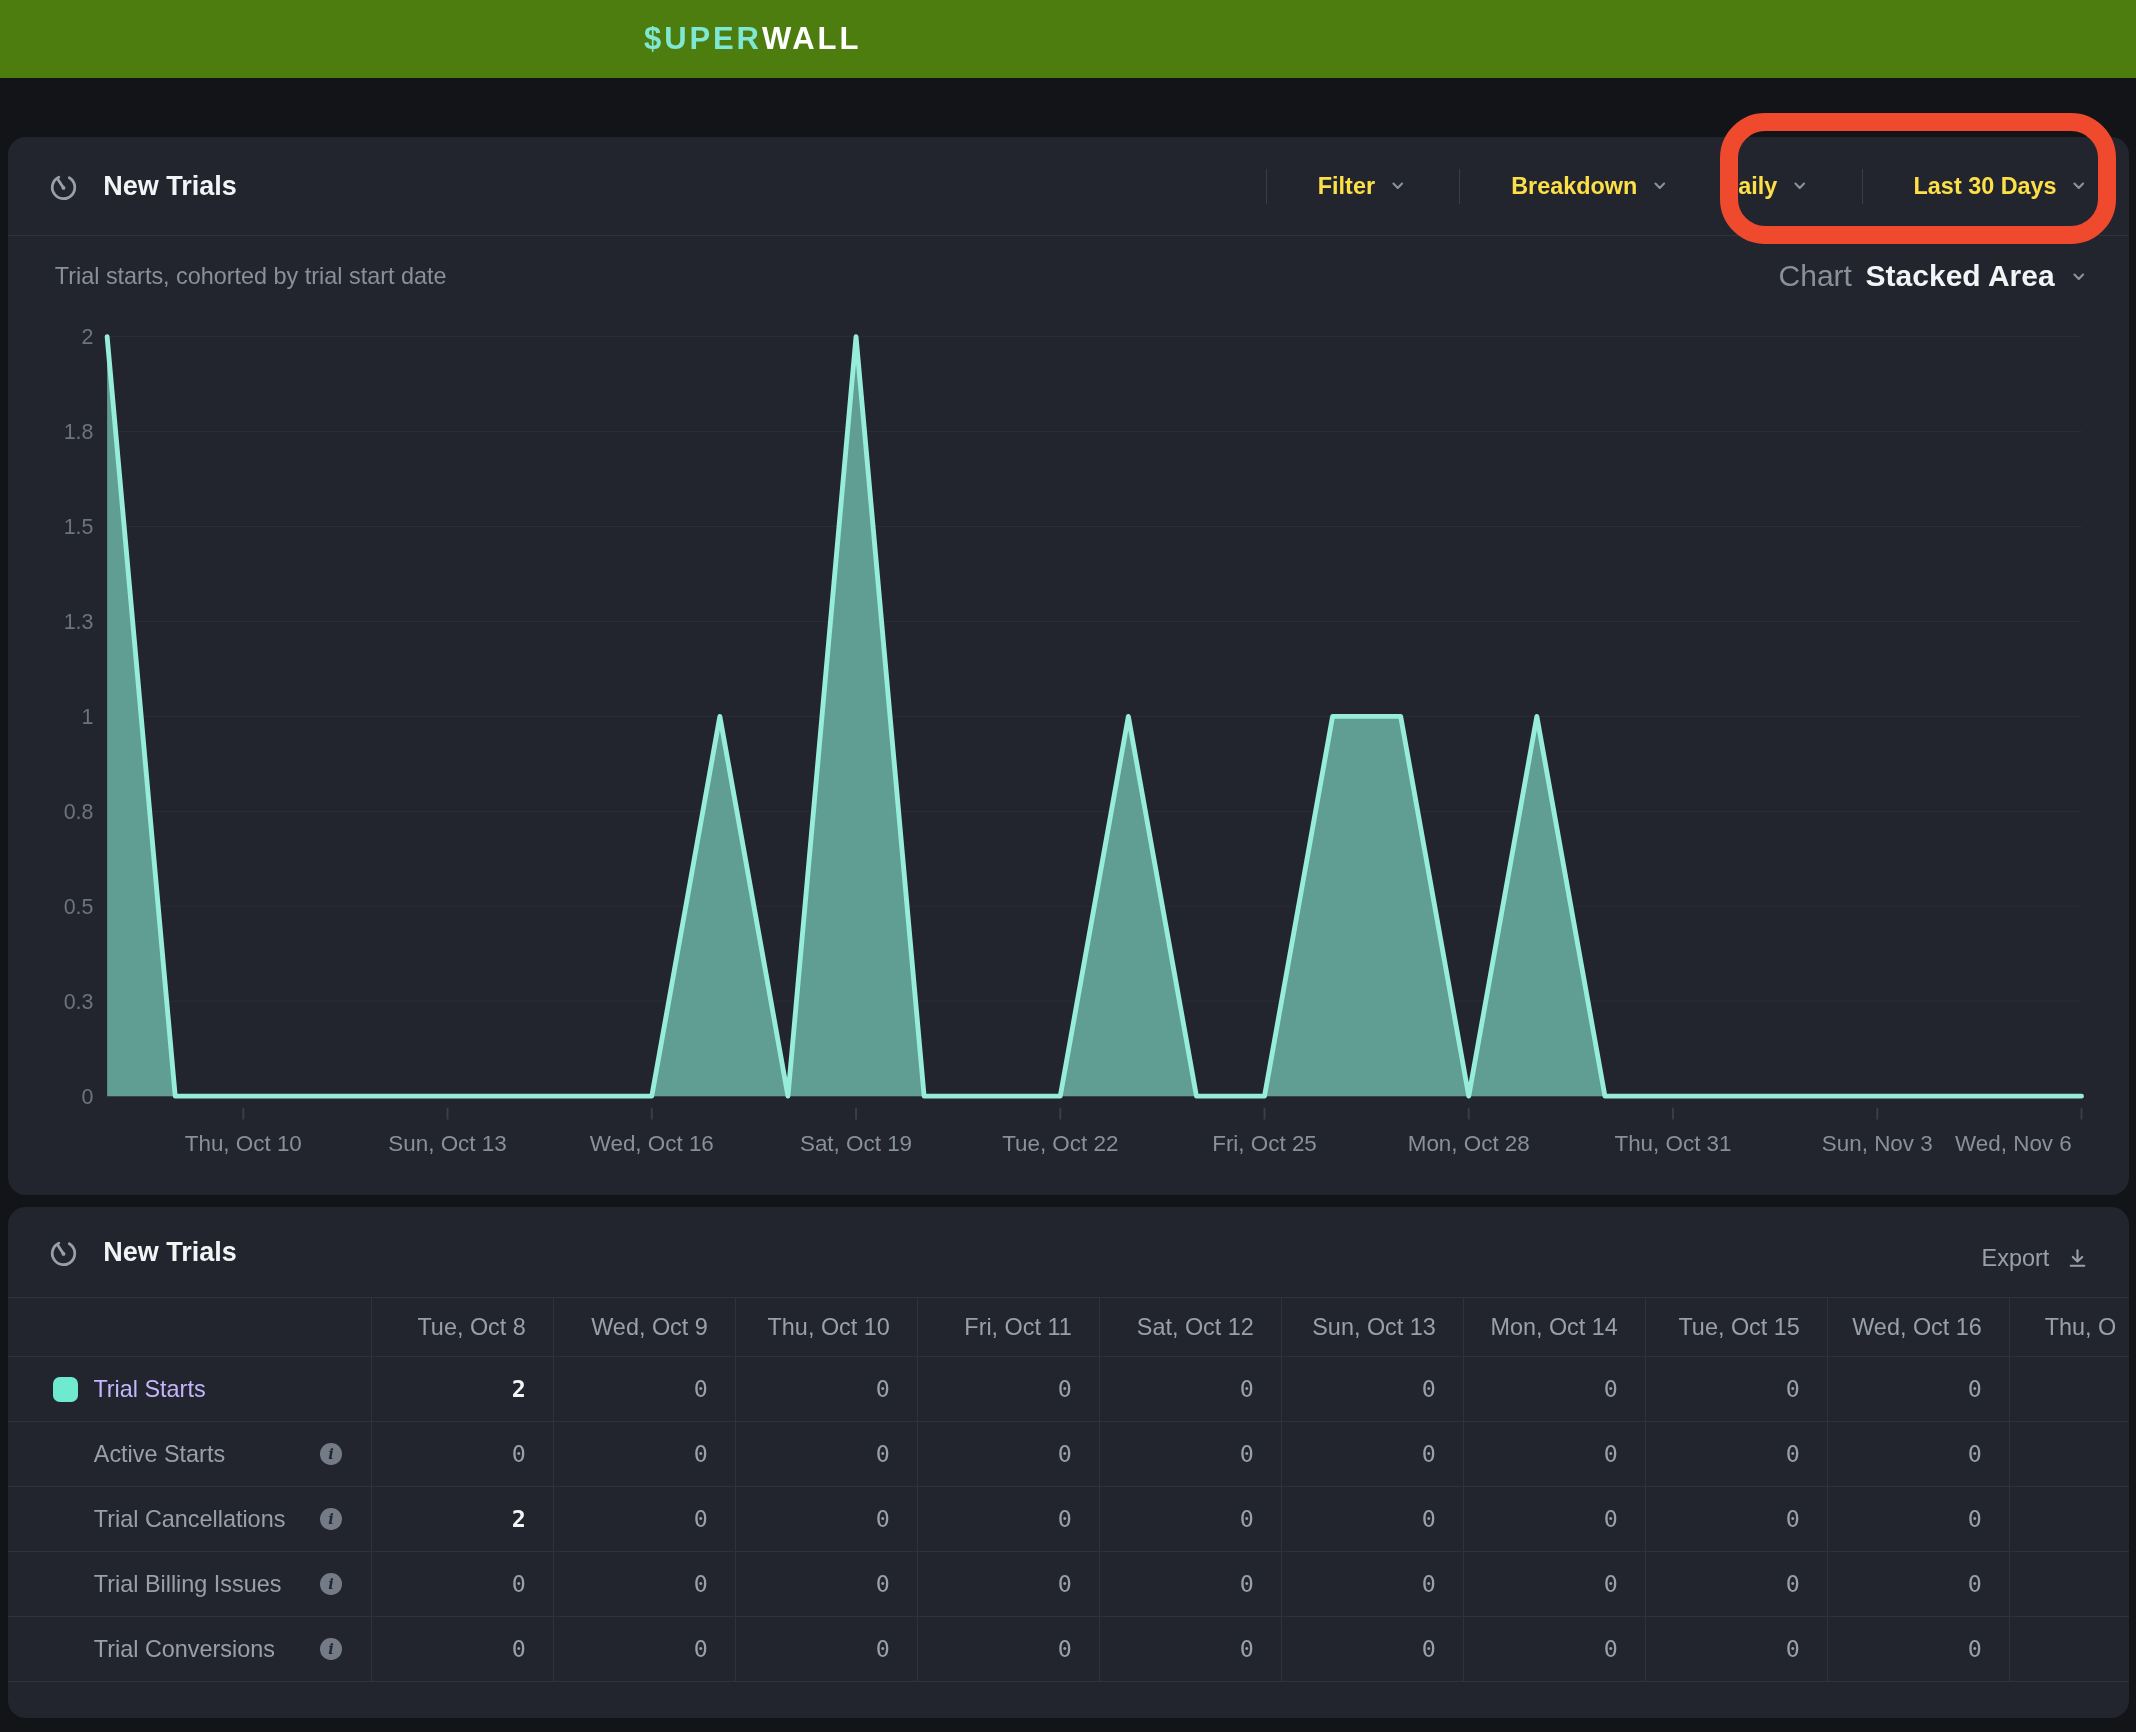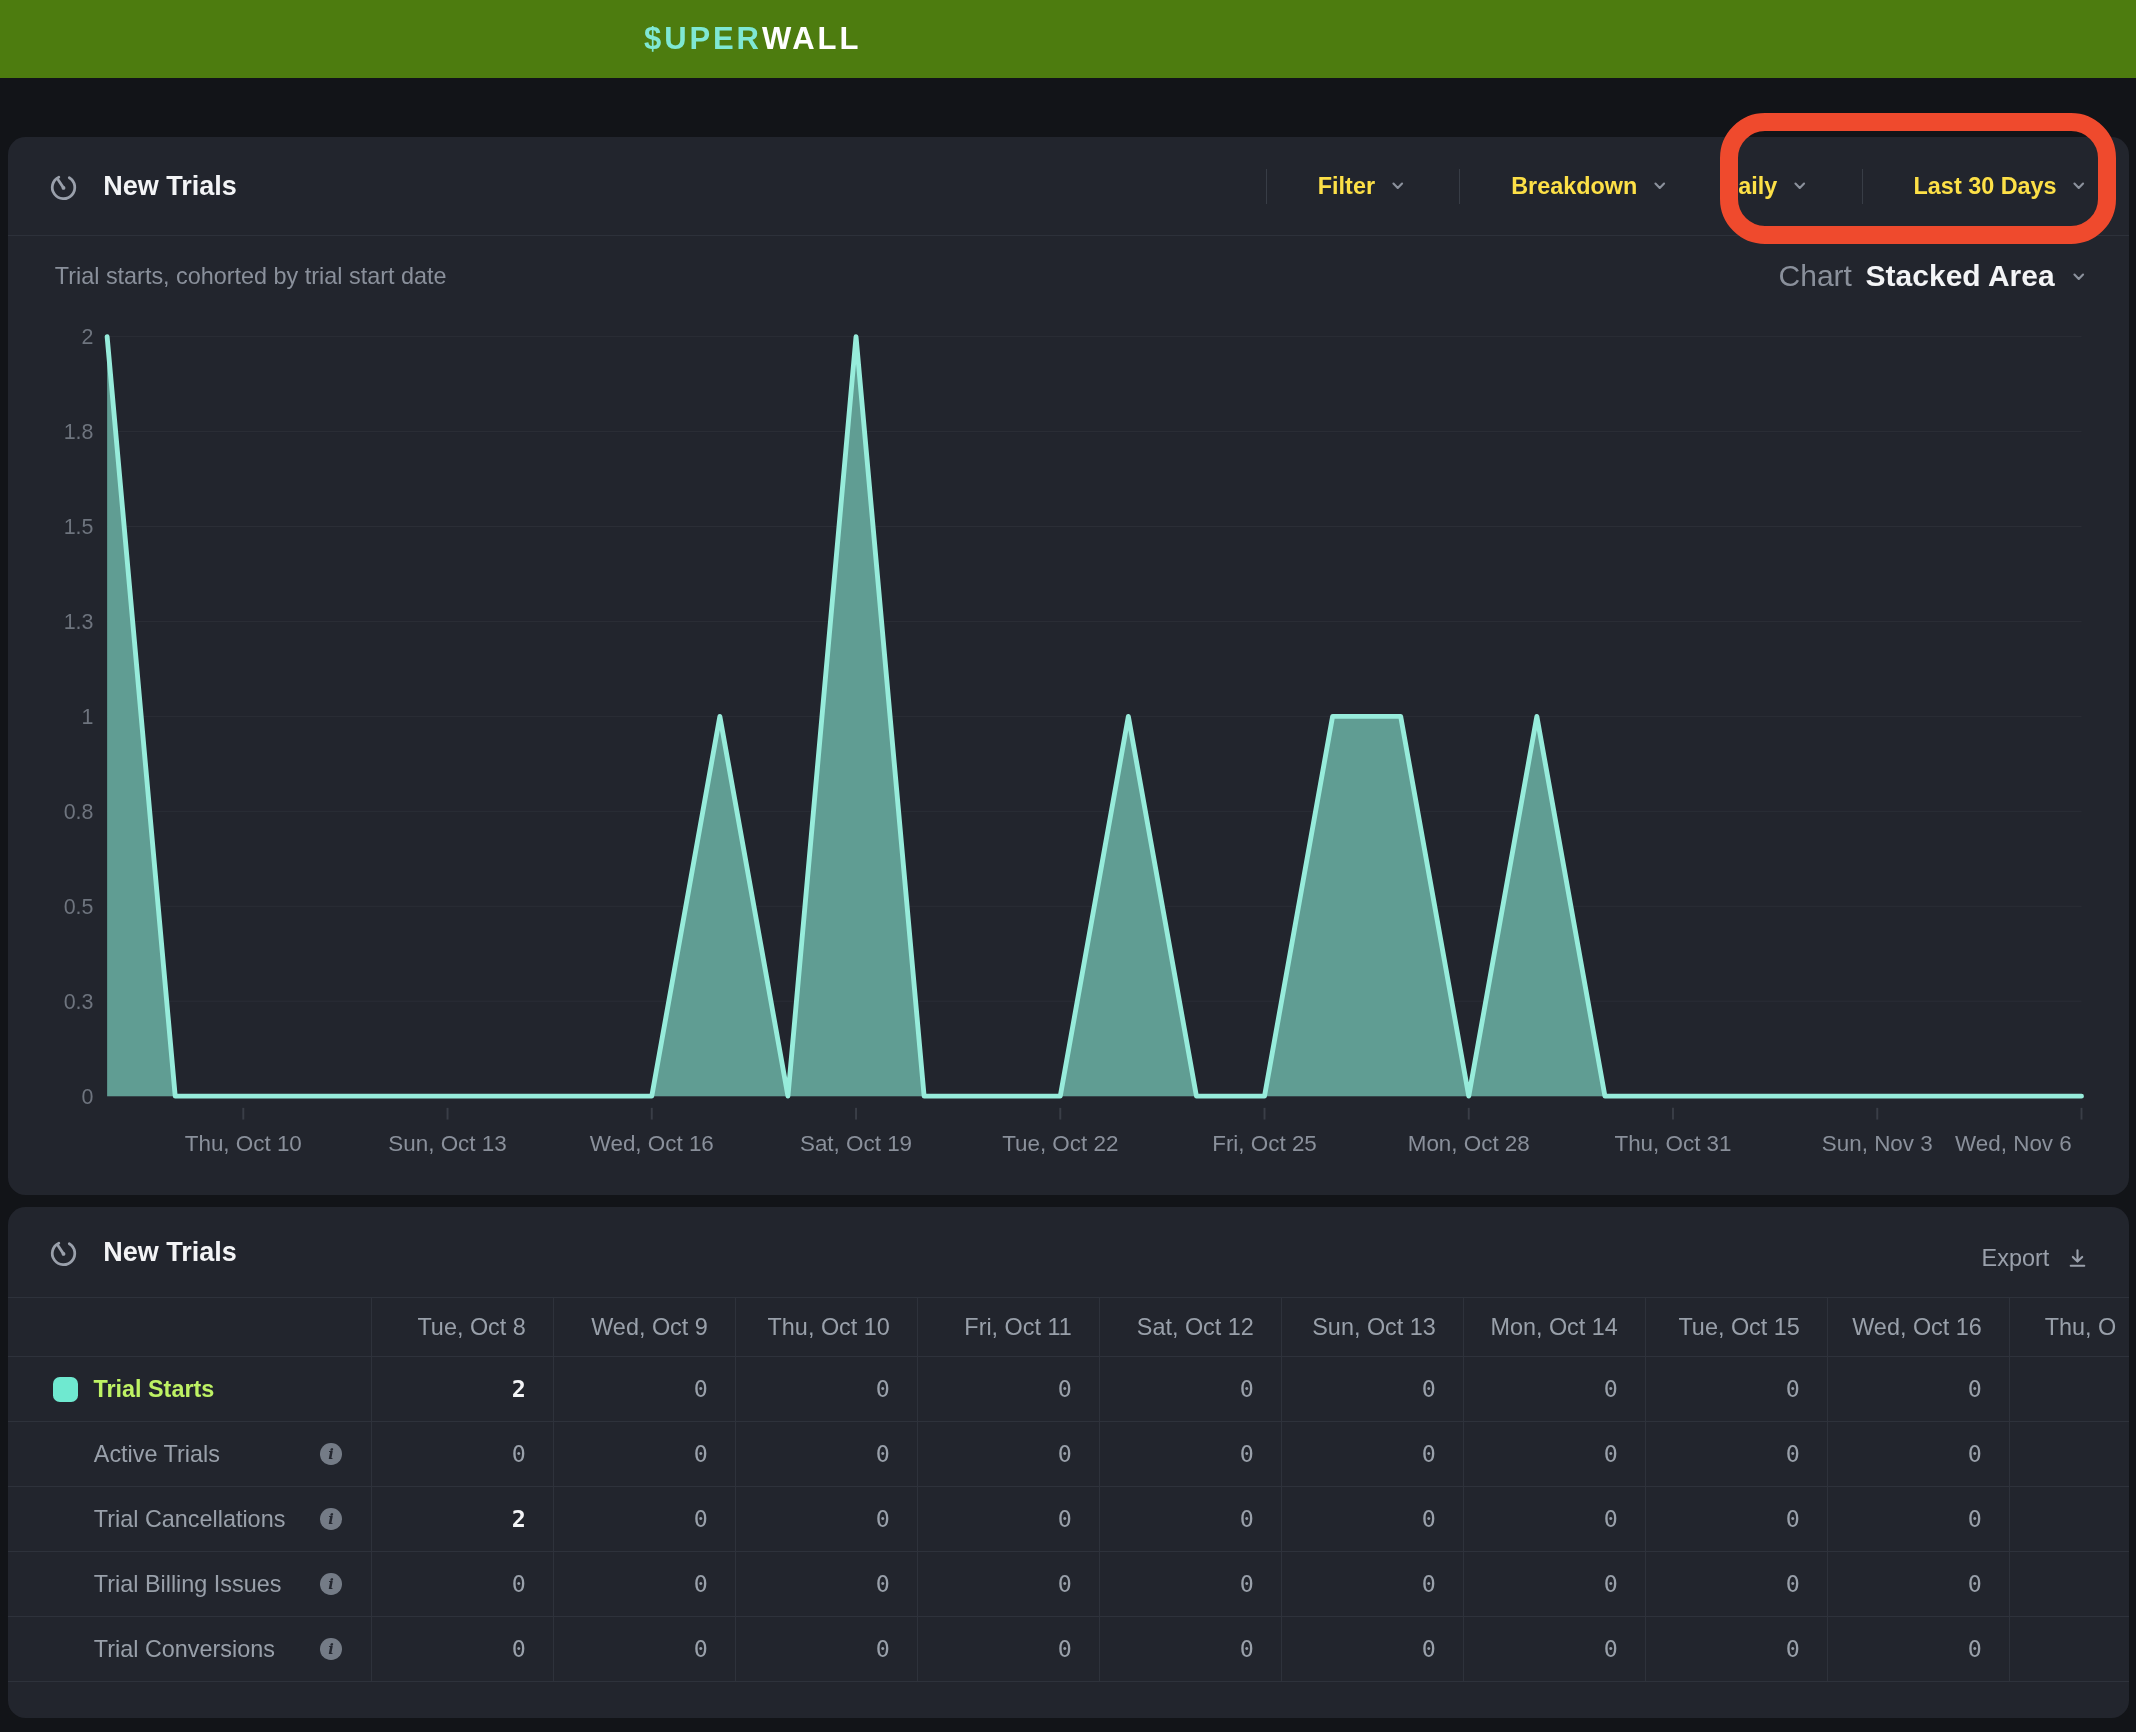--- a/index.html
+++ b/index.html
@@ -87,21 +87,21 @@
     border-left:1px solid #2e323b; overflow:hidden;
   }
   .th.partial { justify-content:flex-start; padding-left:35px; padding-right:0; }
   .label-cell {
     display:flex; align-items:center; border-left:none;
     padding-left:45px; padding-right:0; justify-content:flex-start;
   }
   .swatch { width:25px; height:25px; border-radius:6.8px; background:#6fe9d0; margin-right:15.6px; flex:0 0 auto; }
   .swatch-spacer { width:41px; flex:0 0 auto; }
   .row-label { font-size:23.4px; color:#99a0aa; white-space:nowrap; }
-  .row-label.em { color:#bef264; font-weight:700; }
+  .row-label.em { color:#c4b5fd; font-weight:400; }
   .info-dot {
     margin-left:auto; margin-right:29px; flex:0 0 auto;
     width:21.5px; height:21.5px; border-radius:50%;
     background:#747b86; color:#242730;
     font:italic 700 14.6px/21.5px "DejaVu Serif", serif;
     text-align:center;
   }
   .num { font-family:"DejaVu Sans Mono", monospace; font-size:23.4px; }
   .td.zero { color:#99a0aa; }
   .td.hot { color:#f3f4f6; font-weight:700; }
@@ -261,21 +261,21 @@
         <div class="td num zero">0</div>
         <div class="td num zero">0</div>
         <div class="td num zero">0</div>
         <div class="td num zero">0</div>
         <div class="td num zero">0</div>
         <div class="td num zero"></div>
       </div>
       <div class="t-row t-data">
         <div class="td label-cell">
           <span class="swatch-spacer"></span>
-          <span class="row-label">Active Trials</span>
+          <span class="row-label">Active Starts</span>
           <span class="info-dot">i</span>
         </div>
         <div class="td num zero">0</div>
         <div class="td num zero">0</div>
         <div class="td num zero">0</div>
         <div class="td num zero">0</div>
         <div class="td num zero">0</div>
         <div class="td num zero">0</div>
         <div class="td num zero">0</div>
         <div class="td num zero">0</div>

